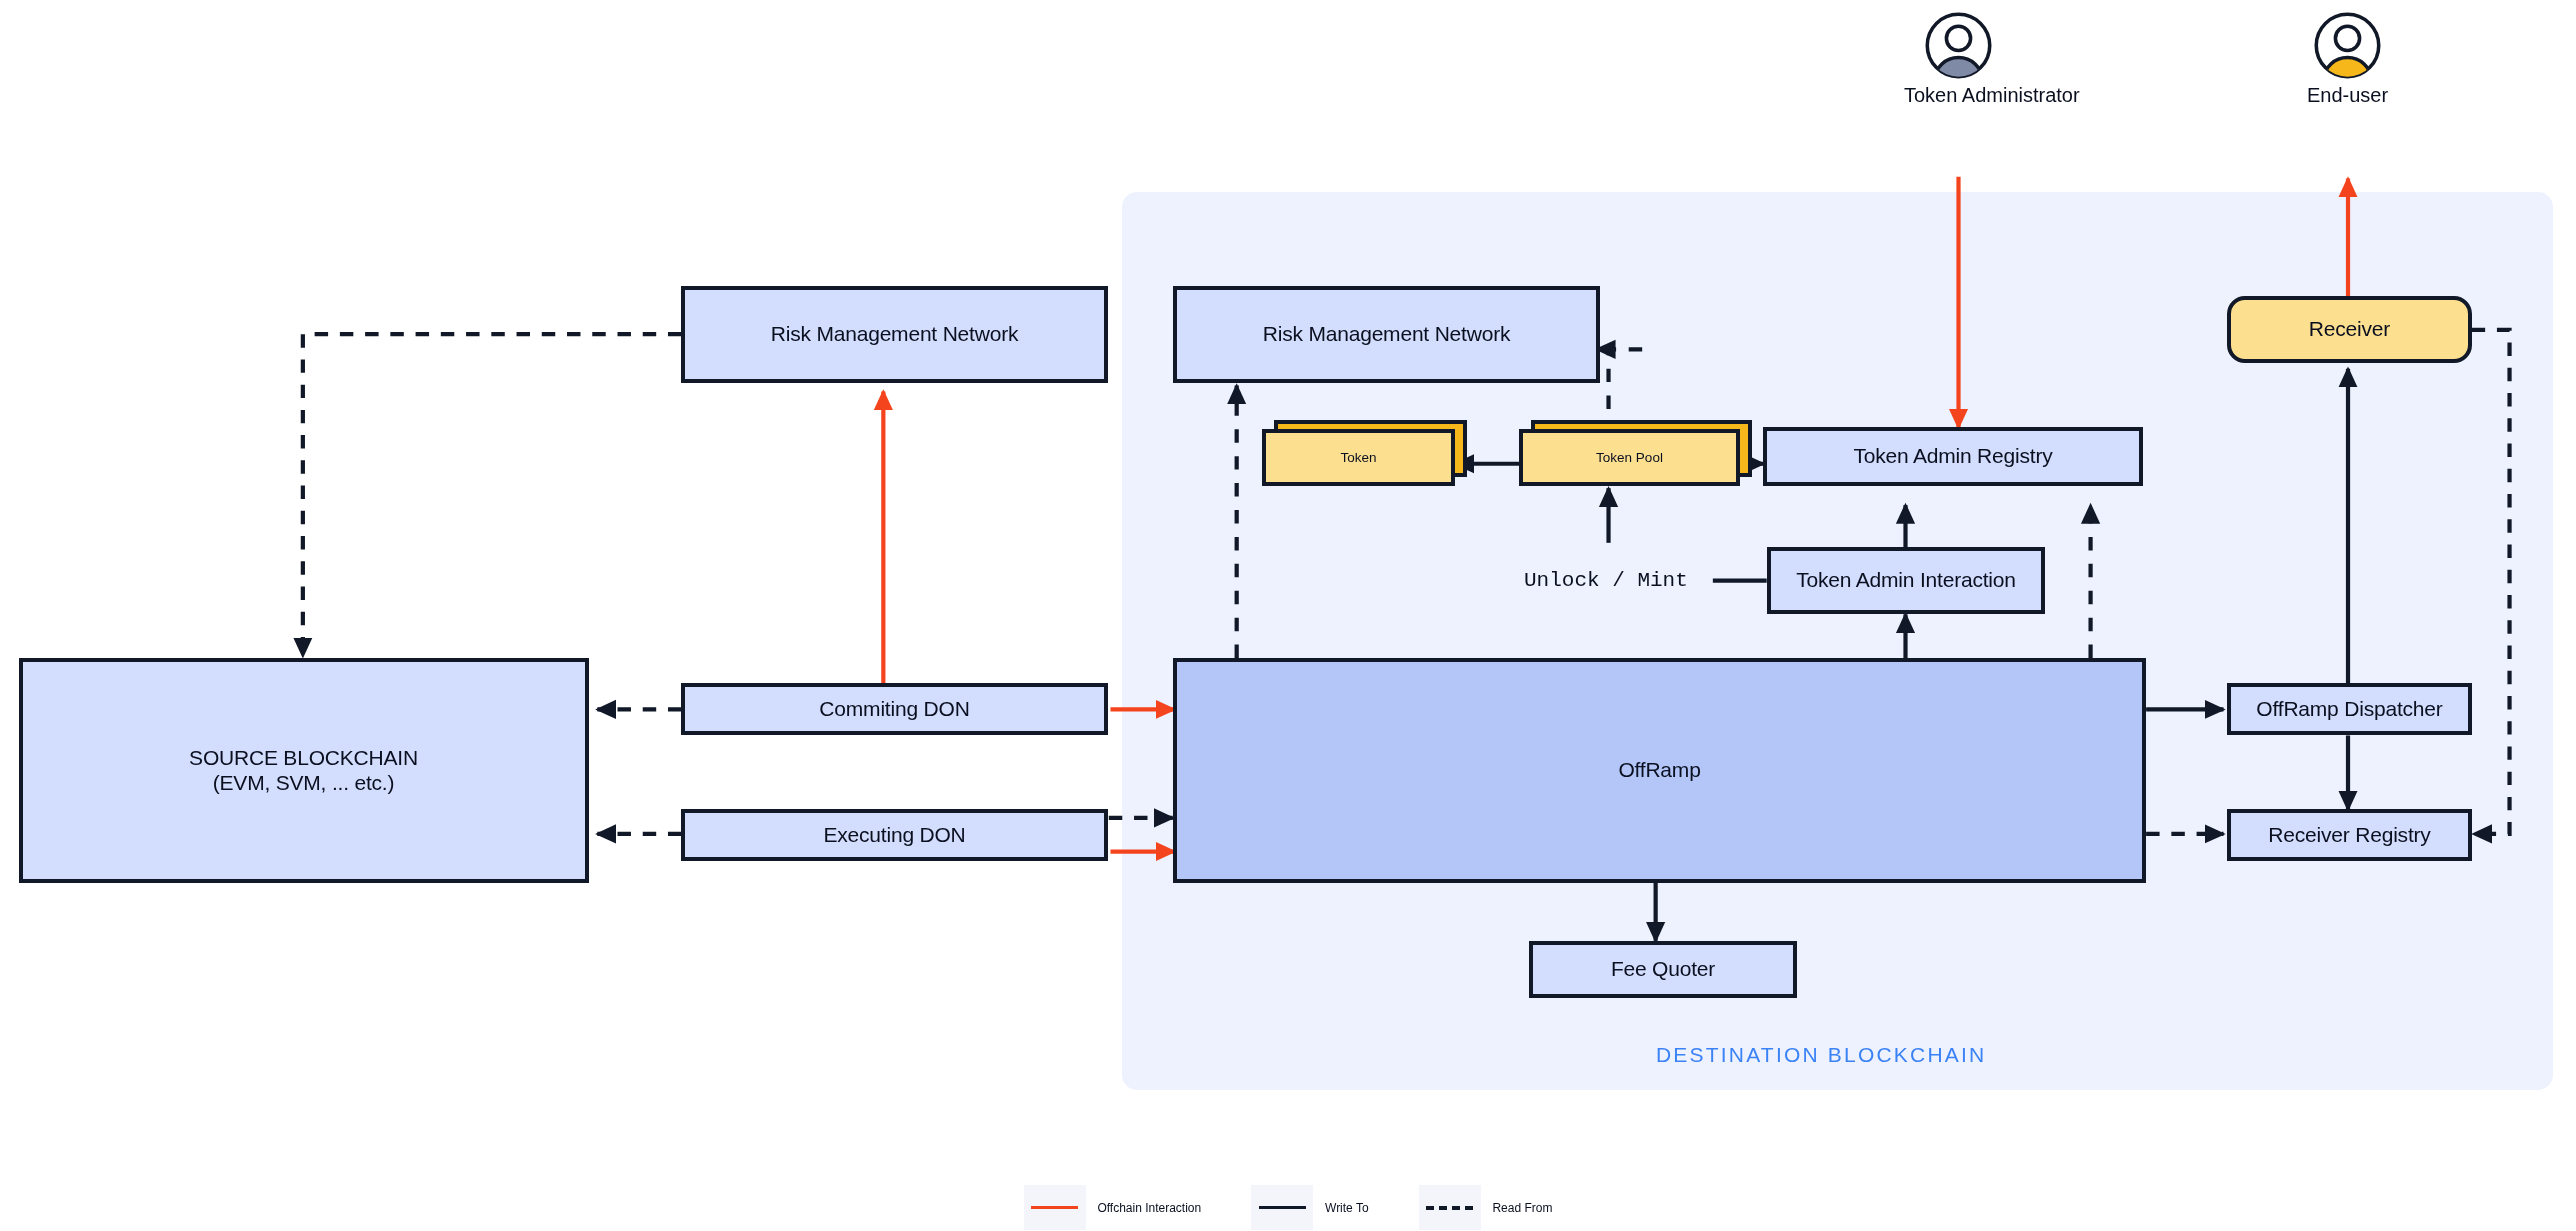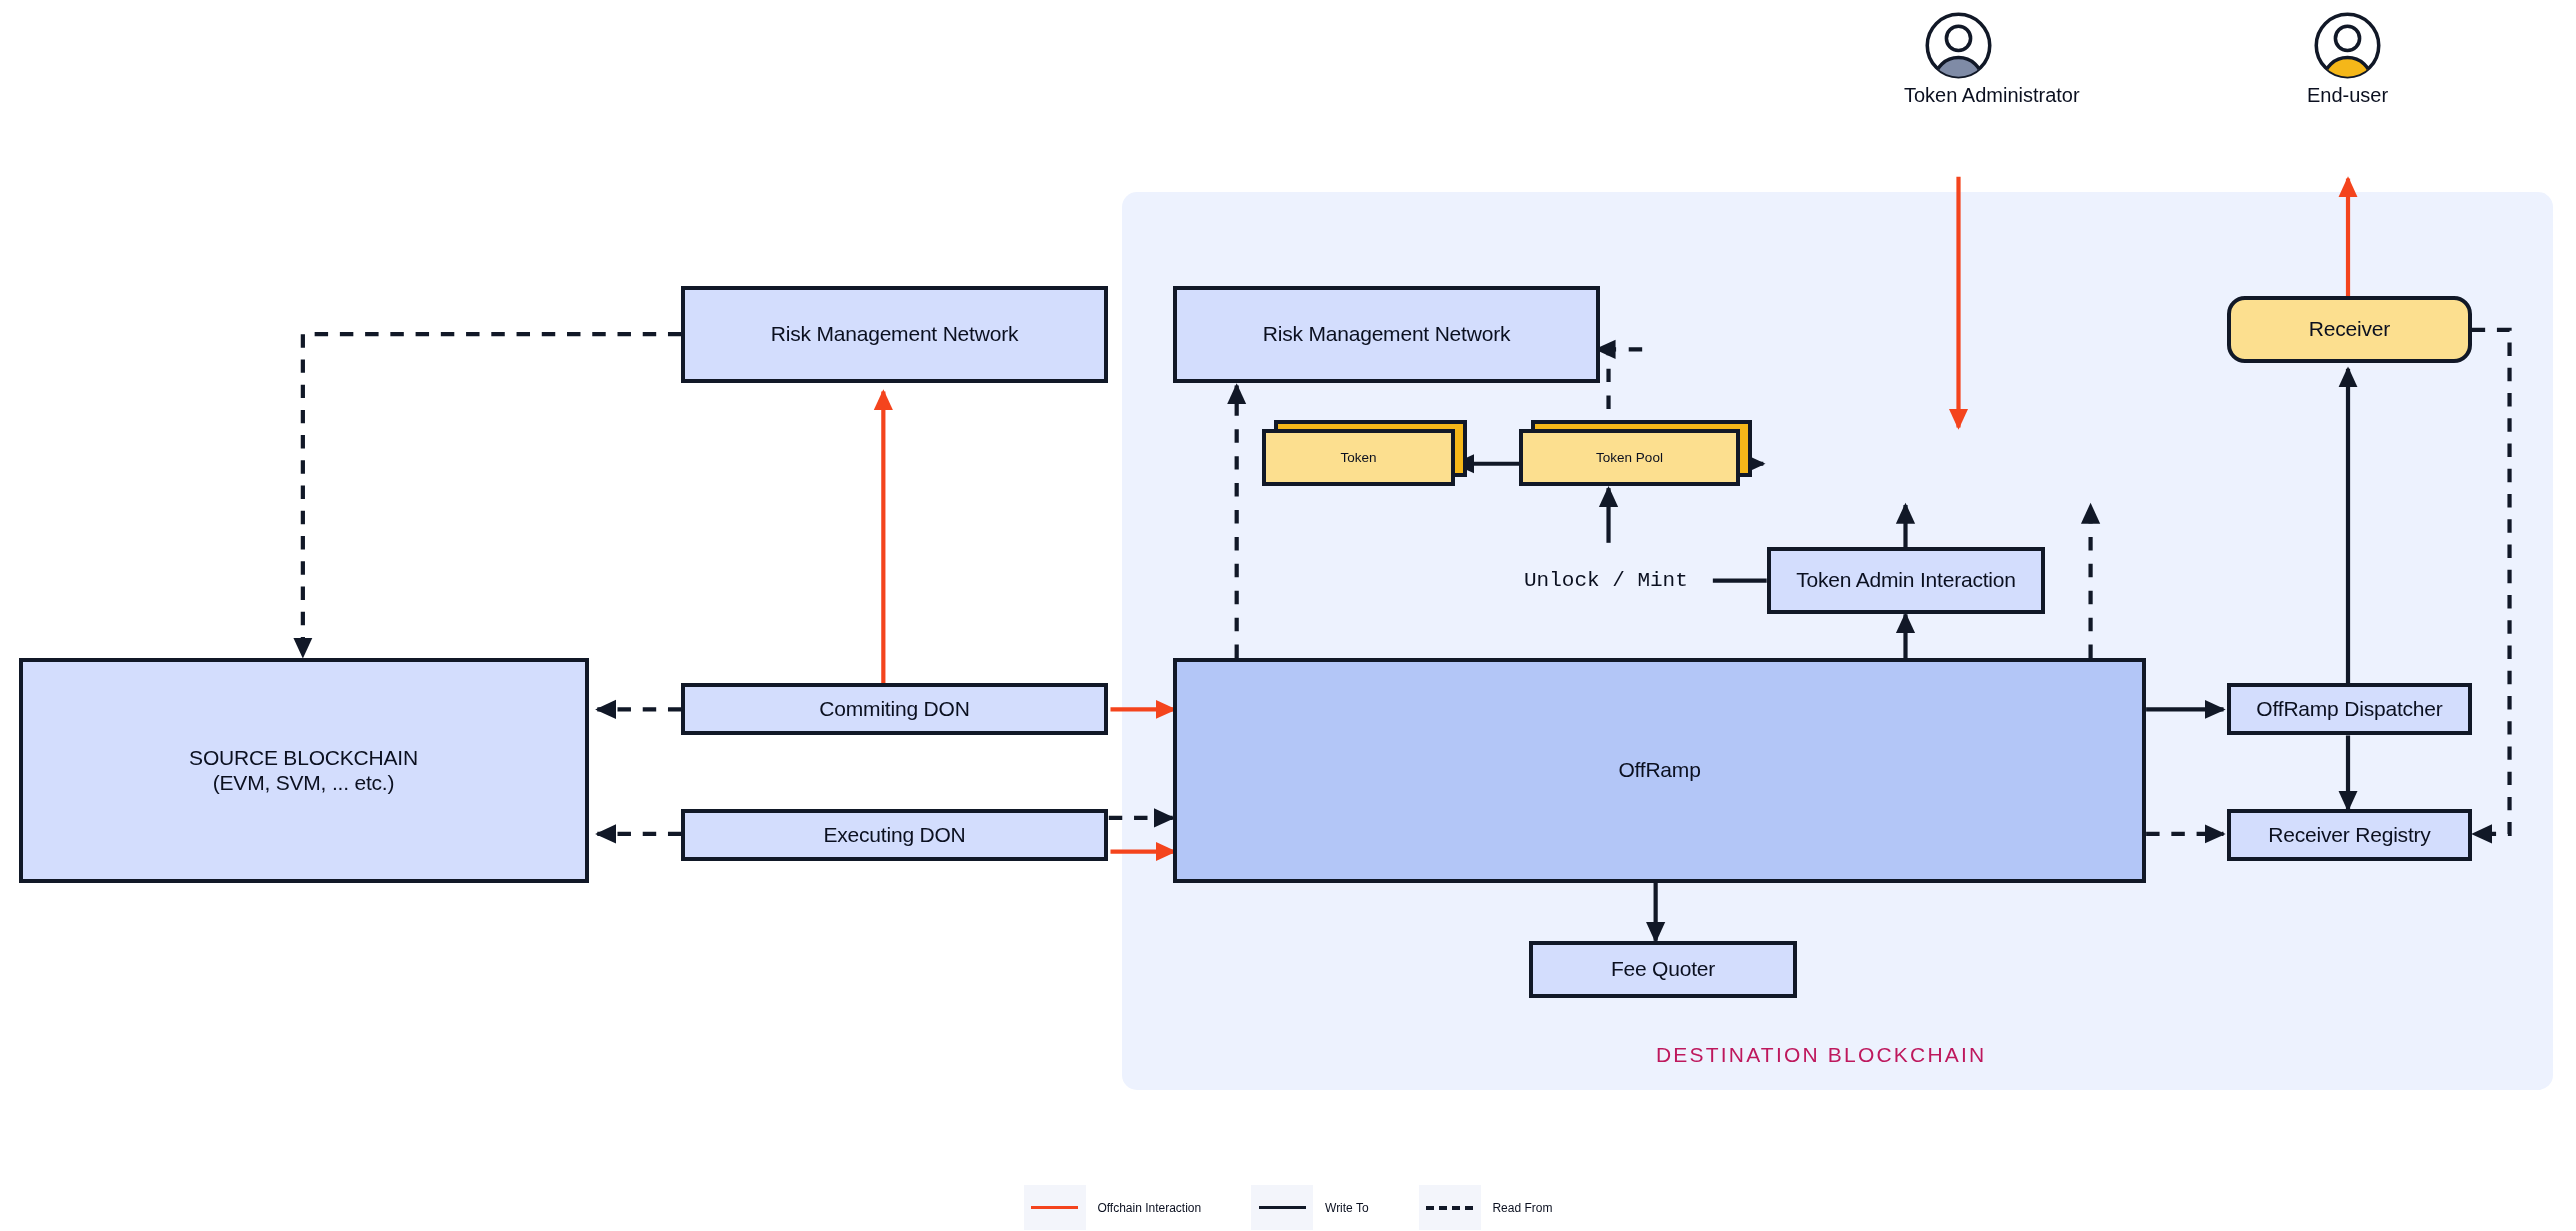--- a/index.html
+++ b/index.html
@@ -16,21 +16,21 @@
   .stack{position:absolute;}
   .stack .back{position:absolute;left:11.8px;top:-9.3px;width:100%;height:100%;
         background:#f5b719;border:4.2px solid #111827;box-sizing:border-box;}
   .stack .front{position:absolute;left:0;top:0;width:100%;height:100%;
         background:#fcdf8f;border:4.2px solid #111827;box-sizing:border-box;
         display:flex;align-items:center;justify-content:center;}
   .actor{position:absolute;width:109px;text-align:center;}
   .actor .av{width:71px;height:71px;margin:0 auto;}
   .actor .nm{font-size:20px;white-space:nowrap;}
   .zone{position:absolute;background:#edf2fe;border-radius:15px;}
-  .zonelabel{position:absolute;font-size:21px;letter-spacing:2.2px;color:#be185d;}
+  .zonelabel{position:absolute;font-size:21px;letter-spacing:2.2px;color:#3b82f6;}
   .mono{font-family:"Liberation Mono",monospace;font-size:21px;letter-spacing:0px;}
   .floatlabel{position:absolute;white-space:nowrap;}
   .legend{position:absolute;left:0;top:1185px;width:2576px;display:flex;
           justify-content:center;align-items:center;gap:0px;}
   .lg-item{display:flex;align-items:center;}
   .lg-sw{width:62px;height:45px;background:#f3f5fb;display:flex;align-items:center;
          justify-content:center;margin-right:11.8px;}
   .lg-lbl{font-size:12px;margin-right:50px;white-space:nowrap;}
   .lg-line{width:47px;height:0;border-top:3.4px solid #111827;}
   .lg-line.red{border-top-color:#f4441d;}
@@ -170,20 +170,23 @@
     </div>
   </div>
 
   <div class="stack" style="left:1519px;top:429px;width:180px;height:57px;padding-left:41px;">
     <div class="back"></div>
     <div class="front">
       <span>Token Pool</span>
     </div>
   </div>
 
+  <div class="node blue" style="left:1763px;top:427px;width:380px;height:59px;">
+    <span>Token Admin Registry</span>
+  </div>
 
   <div class="node blue" style="left:1767px;top:547px;width:278px;height:67px;">
     <span>Token Admin Interaction</span>
   </div>
 
   <div class="node blue-strong" style="left:1173px;top:658px;width:973px;height:225px;">
     <span>OffRamp</span>
   </div>
 
   <div class="node blue" style="left:1529px;top:941px;width:268px;height:57px;">

